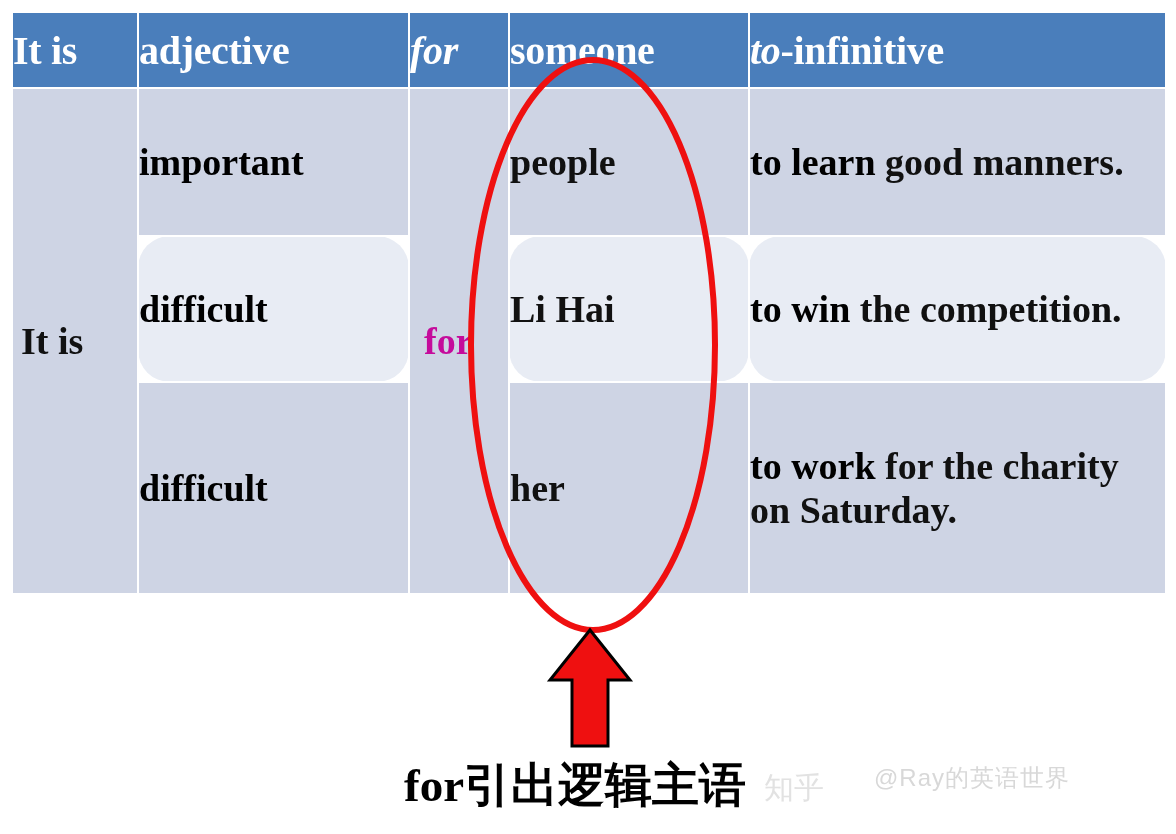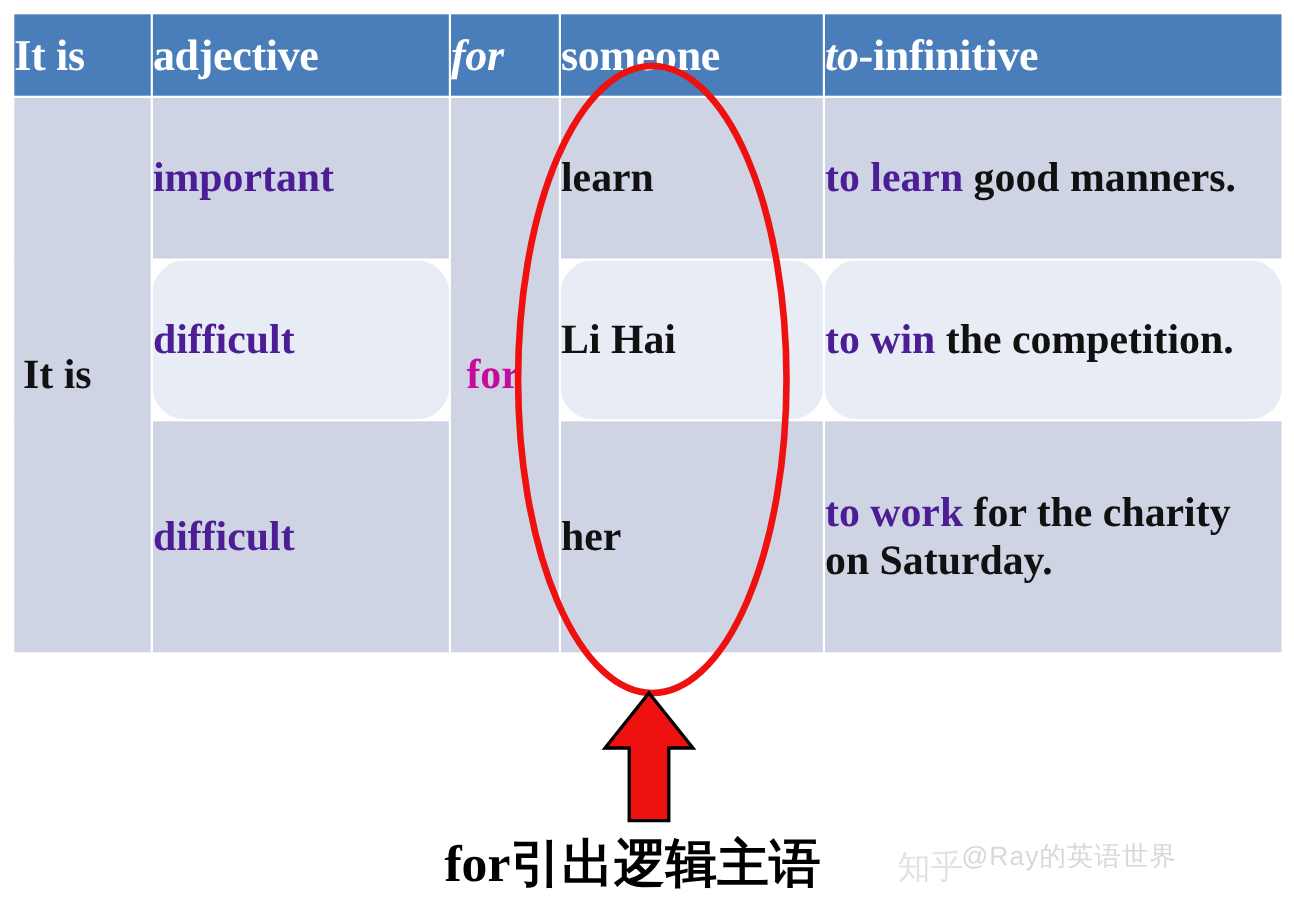--- a/index.html
+++ b/index.html
@@ -80,21 +80,21 @@
   td.itis-cell {
     font-size: 38px;
     color: #111111;
   }
   td.for-cell {
     color: #c50b9b;
     font-size: 38px;
     padding-left: 14px;
   }
 
-  .magenta { color: #4c1d95; margin-top: 32px; }
+  .magenta { color: #000000; margin-top: 32px; }
   .dark    { color: #111111; text-align: right; }
 
   .r1-h { height: 148px; }
   .r2-h { height: 146px; }
   .r3-h { height: 212px; }
 
   
   .ellipse-overlay {
     position: absolute;
     left: 466px;
@@ -134,21 +134,21 @@
     left: 874px;
     top: 762px;
     font-size: 24px;
     color: #d8d8d8;
     font-family: "Liberation Sans", "DejaVu Sans", sans-serif;
     white-space: nowrap;
     letter-spacing: 1px;
   }
   .watermark-logo {
     position: absolute;
-    left: 816px;
+    left: 764px;
     top: 768px;
     font-size: 30px;
     color: #e2e2e2;
     font-family: Liberation Serif, serif;
     white-space: nowrap;
   }
 </style>
 </head>
 <body>
 
@@ -174,21 +174,21 @@
       </tr>
     </thead>
     <tbody>
 
       <tr class="row-dark r1-h">
         <td class="span-cell itis-cell" rowspan="3">It is</td>
         <td>
           <span class="magenta">important</span>
         </td>
         <td class="span-cell for-cell" rowspan="3">for</td>
-        <td>learn</td>
+        <td>people</td>
         <td><span class="magenta">to learn</span><span class="dark"> </span><span class="dark">good manners.</span></td>
       </tr>
 
       <tr class="row-light r2-h">
         <td>
           <span class="magenta">difficult</span>
         </td>
         <td>Li Hai</td>
         <td><span class="magenta">to win</span><span class="dark"> </span><span class="dark">the competition.</span></td>
       </tr>

